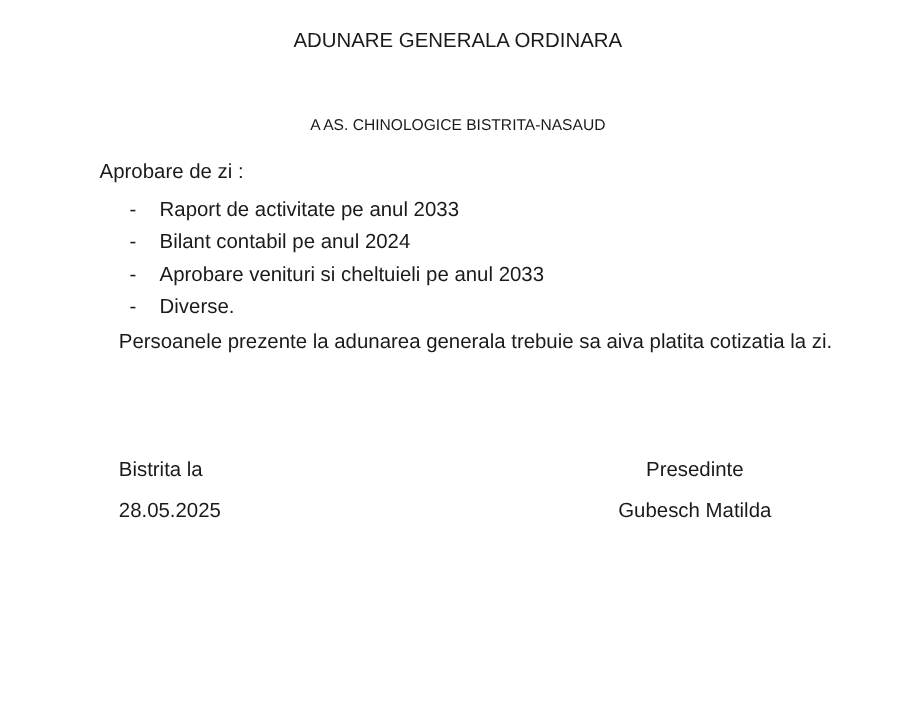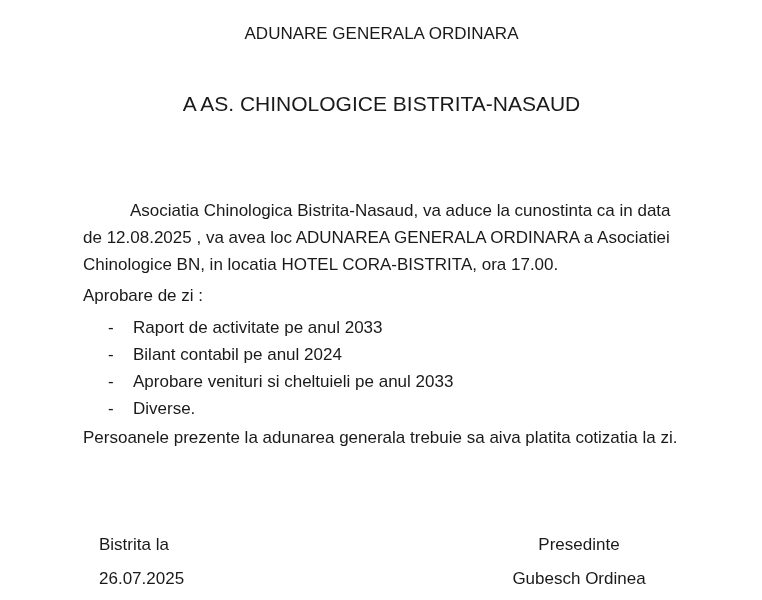--- a/index.html
+++ b/index.html
@@ -24,21 +24,21 @@
   }
   .doc-title {
     margin: 0;
     text-align: center;
     font-size: 17px;
     font-weight: normal;
   }
   .doc-subtitle {
     margin: 43px 0 12px;
     text-align: center;
-    font-size: 21px;
+    font-size: 13px;
     font-weight: normal;
   }
   .intro {
     margin: 80px 0 0;
   }
   .intro .line {
     white-space: nowrap;
   }
   .intro .line.first {
     padding-left: 47px;
@@ -54,21 +54,21 @@
   ul.agenda li {
     display: flex;
     white-space: nowrap;
   }
   ul.agenda .dash {
     flex: 0 0 25px;
     width: 25px;
     margin-left: 25px;
   }
   .note {
-    margin: 2px 0 0;
+    margin: 2px 16px 0;
     white-space: nowrap;
   }
   .sign-row {
     display: flex;
     justify-content: space-between;
     margin: 80px 16px 0;
   }
   .sign-row.second {
     margin-top: 7px;
   }
@@ -84,25 +84,20 @@
 </style>
 </head>
 <body>
 
 <div class="page">
 
   <h1 class="doc-title">ADUNARE GENERALA ORDINARA</h1>
 
   <h2 class="doc-subtitle">A AS. CHINOLOGICE BISTRITA-NASAUD</h2>
 
-  <div class="intro">
-    <div class="line first">Asociatia Chinologica Bistrita-Nasaud, va aduce la cunostinta ca in data</div>
-    <div class="line">de 12.08.2025 , va avea loc ADUNAREA GENERALA ORDINARA a Asociatiei</div>
-    <div class="line">Chinologice BN, in locatia HOTEL CORA-BISTRITA, ora 17.00.</div>
-  </div>
 
   <div class="agenda-heading">Aprobare de zi :</div>
 
   <ul class="agenda">
     <li>
       <span class="dash">-</span>
       <span>Raport de activitate pe anul 2033</span>
     </li>
     <li>
       <span class="dash">-</span>
@@ -119,17 +114,17 @@
   </ul>
 
   <div class="note">Persoanele prezente la adunarea generala trebuie sa aiva platita cotizatia la zi.</div>
 
   <div class="sign-row">
     <div class="sign-left">Bistrita la</div>
     <div class="sign-right">Presedinte</div>
   </div>
 
   <div class="sign-row second">
-    <div class="sign-left">26.07.2025</div>
-    <div class="sign-right">Gubesch Ordinea</div>
+    <div class="sign-left">28.05.2025</div>
+    <div class="sign-right">Gubesch Matilda</div>
   </div>
 
 </div>
 
 </body></html>

